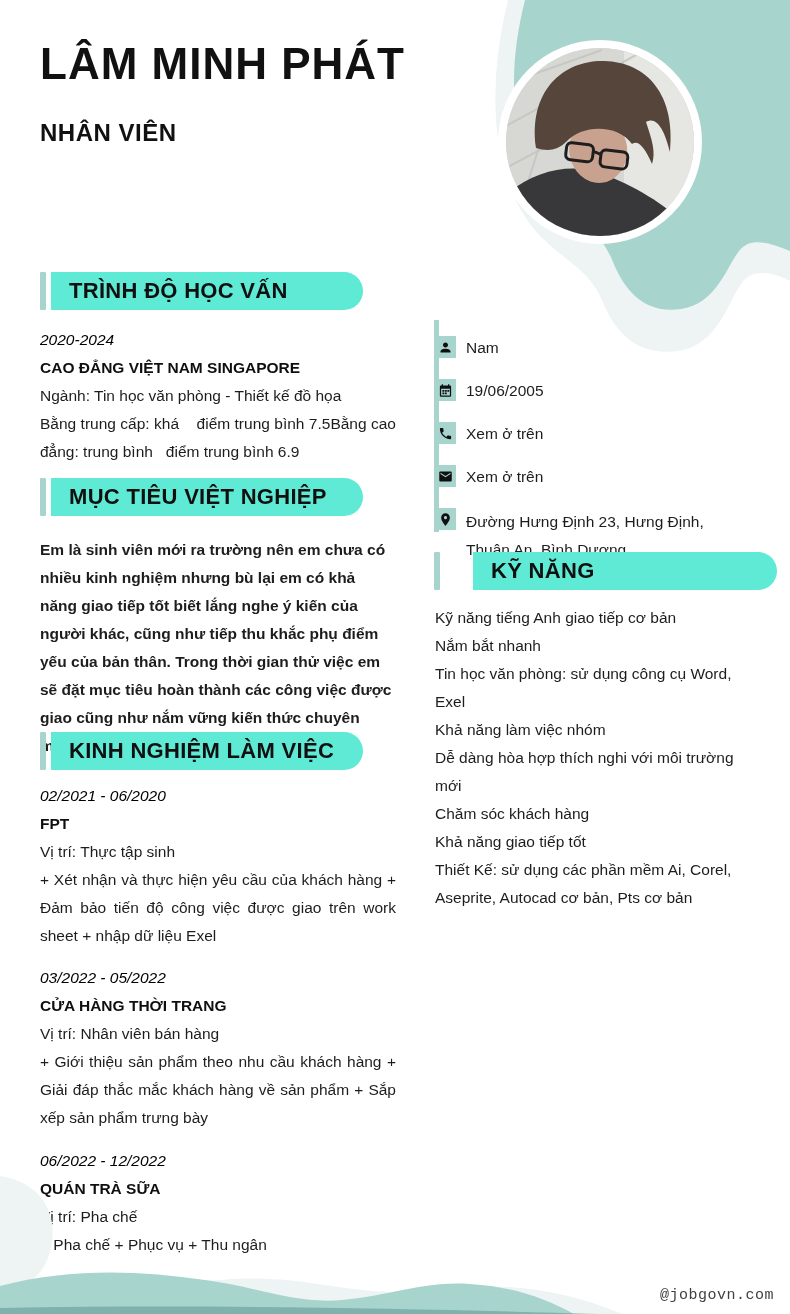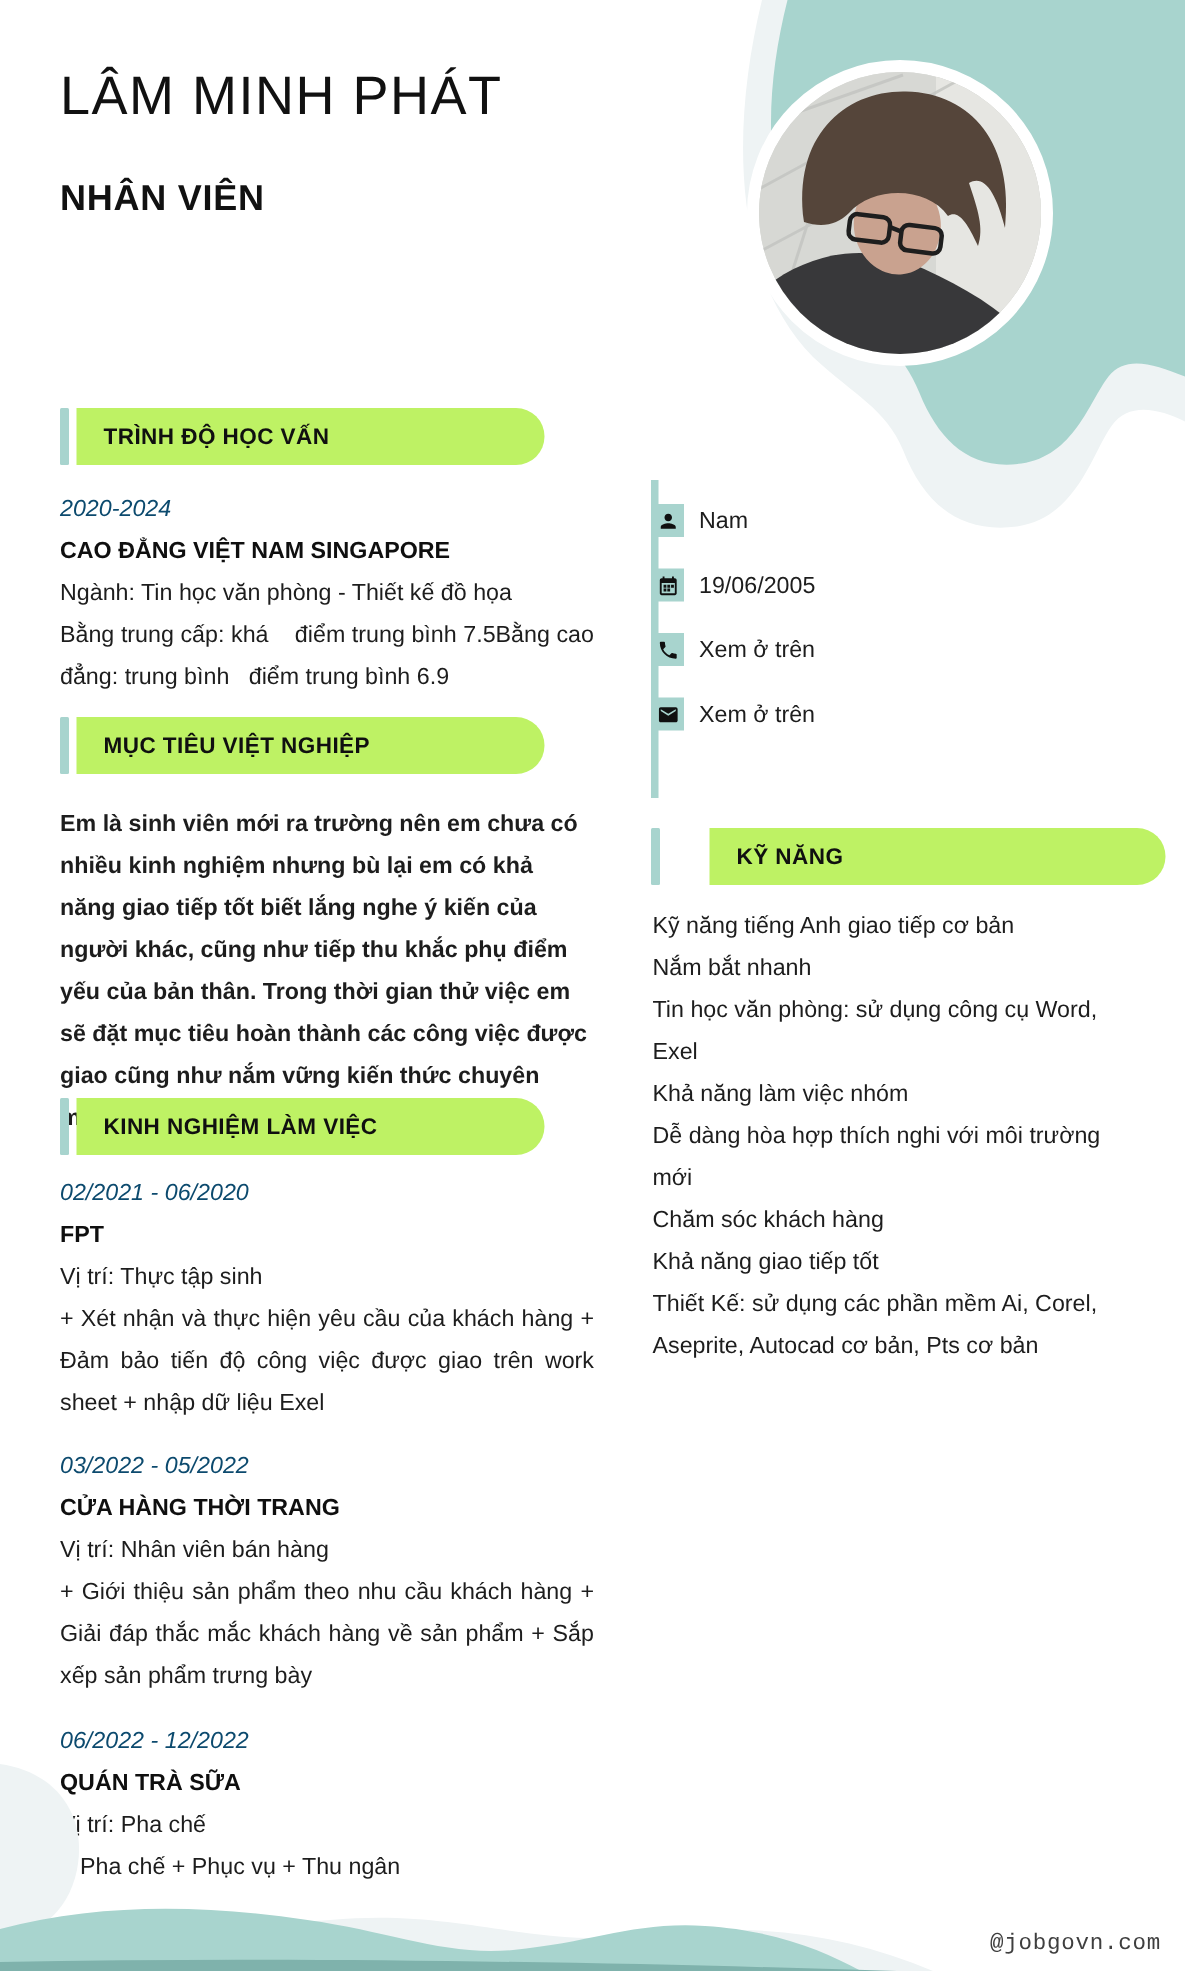--- a/index.html
+++ b/index.html
@@ -12,42 +12,42 @@
   #blob-top{top:0;left:480px;width:310px;height:500px;}
   #waves-bottom{left:0;bottom:0;width:640px;height:140px;}
   
   .photo-ring{
     position:absolute;left:498px;top:40px;width:188px;height:188px;border-radius:50%;
     border:8px solid #ffffff;overflow:hidden;background:#d7d8d4;
   }
   .photo-ring svg{display:block;width:100%;height:100%;}
   
   .name{
-    position:absolute;left:40px;top:40px;font-size:36px;font-weight:400;color:#111;
+    position:absolute;left:40px;top:40px;font-size:44px;font-weight:700;color:#111;
     letter-spacing:1px;line-height:48px;white-space:nowrap;
   }
   .job-title{
     position:absolute;left:40px;top:118px;font-size:24px;font-weight:700;color:#111;
     letter-spacing:.5px;line-height:30px;white-space:nowrap;
   }
   
   .sec-header{position:absolute;display:flex;align-items:stretch;height:38px;}
   .sec-header .bar{width:6px;background:#a8d4ce;border-radius:1px;}
   .sec-header .gap{width:5px;}
   .sec-header .pill{
-    background:#bef264;border-radius:0 19px 19px 0;display:flex;align-items:center;
-    padding-left:18px;font-size:15px;font-weight:700;color:#101010;letter-spacing:.3px;
+    background:#5eead4;border-radius:0 19px 19px 0;display:flex;align-items:center;
+    padding-left:18px;font-size:22px;font-weight:700;color:#101010;letter-spacing:.3px;
   }
   #edu-header{left:40px;top:272px;}   #edu-header .pill{width:294px;}
   #obj-header{left:40px;top:478px;}   #obj-header .pill{width:294px;}
   #exp-header{left:40px;top:732px;}   #exp-header .pill{width:294px;}
   #skills-header{left:434px;top:552px;} #skills-header .pill{width:286px;margin-left:28px;}
   
   .lblock{position:absolute;left:40px;width:356px;font-size:15.5px;line-height:28px;}
-  .date{font-style:italic;color:#0c4a6e;}
+  .date{font-style:italic;color:#000000;}
   .org{font-weight:700;color:#0f0f0f;}
   .just{text-align:justify;}
   #edu-body{top:326px;}
   #obj-body{top:536px;font-weight:bold;}
   #job-0{top:782px;}
   #job-1{top:964px;}
   #job-2{top:1147px;}
   
   #info-list{position:absolute;left:434px;top:316px;width:322px;}
   #info-list .vbar{position:absolute;left:0;top:4px;width:5px;height:212px;background:#a8d4ce;}
@@ -183,20 +183,28 @@
 
     <div class="info-row">
       <span class="info-icon">
         <svg viewBox="0 0 24 24">
             <path d="M20 4H4c-1.1 0-2 .9-2 2v12c0 1.1.9 2 2 2h16c1.1 0 2-.9 2-2V6c0-1.1-.9-2-2-2zm0 4l-8 5-8-5V6l8 5 8-5v2z"></path>
           </svg>
       </span>
       <span class="info-text">Xem ở trên</span>
     </div>
 
+    <div class="info-row tall">
+      <span class="info-icon">
+        <svg viewBox="0 0 24 24">
+            <path d="M12 2C8.1 2 5 5.1 5 9c0 5.2 7 13 7 13s7-7.8 7-13c0-3.9-3.1-7-7-7zm0 9.5c-1.4 0-2.5-1.1-2.5-2.5s1.1-2.5 2.5-2.5 2.5 1.1 2.5 2.5-1.1 2.5-2.5 2.5z"></path>
+          </svg>
+      </span>
+      <span class="info-text">Đường Hưng Định 23, Hưng Định, Thuận An, Bình Dương</span>
+    </div>
   </div>
 
   <div id="skills-header" class="sec-header">
     <span class="bar"></span>
     <span class="gap"></span>
     <span class="pill">KỸ NĂNG</span>
   </div>
   <div id="skills-list">
     <div class="skill-item">Kỹ năng tiếng Anh giao tiếp cơ bản</div>
     <div class="skill-item">Nắm bắt nhanh</div>

